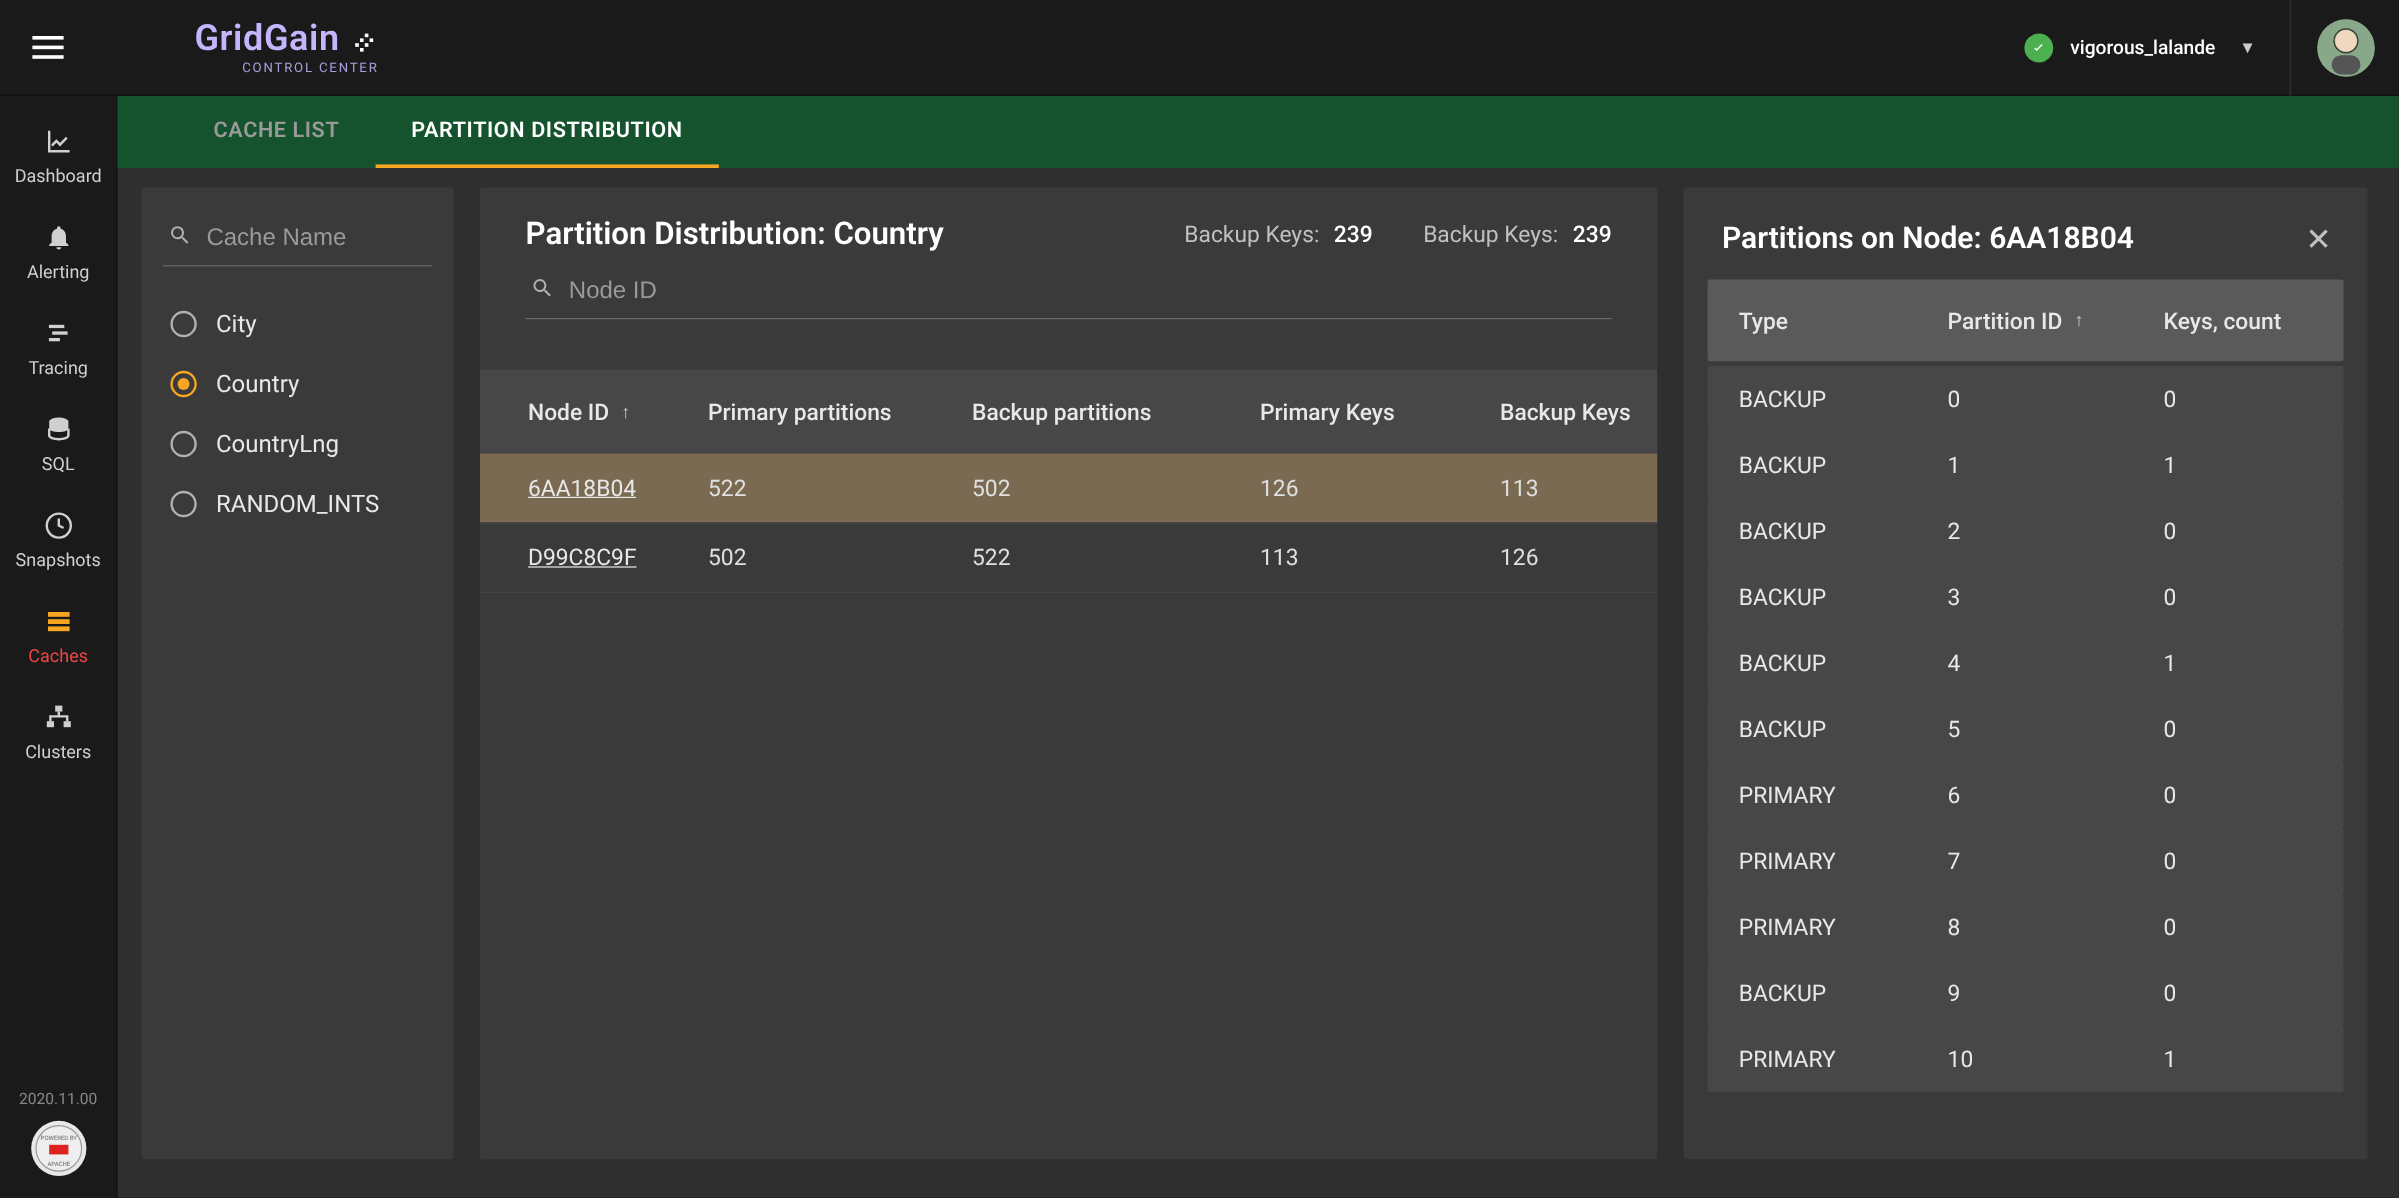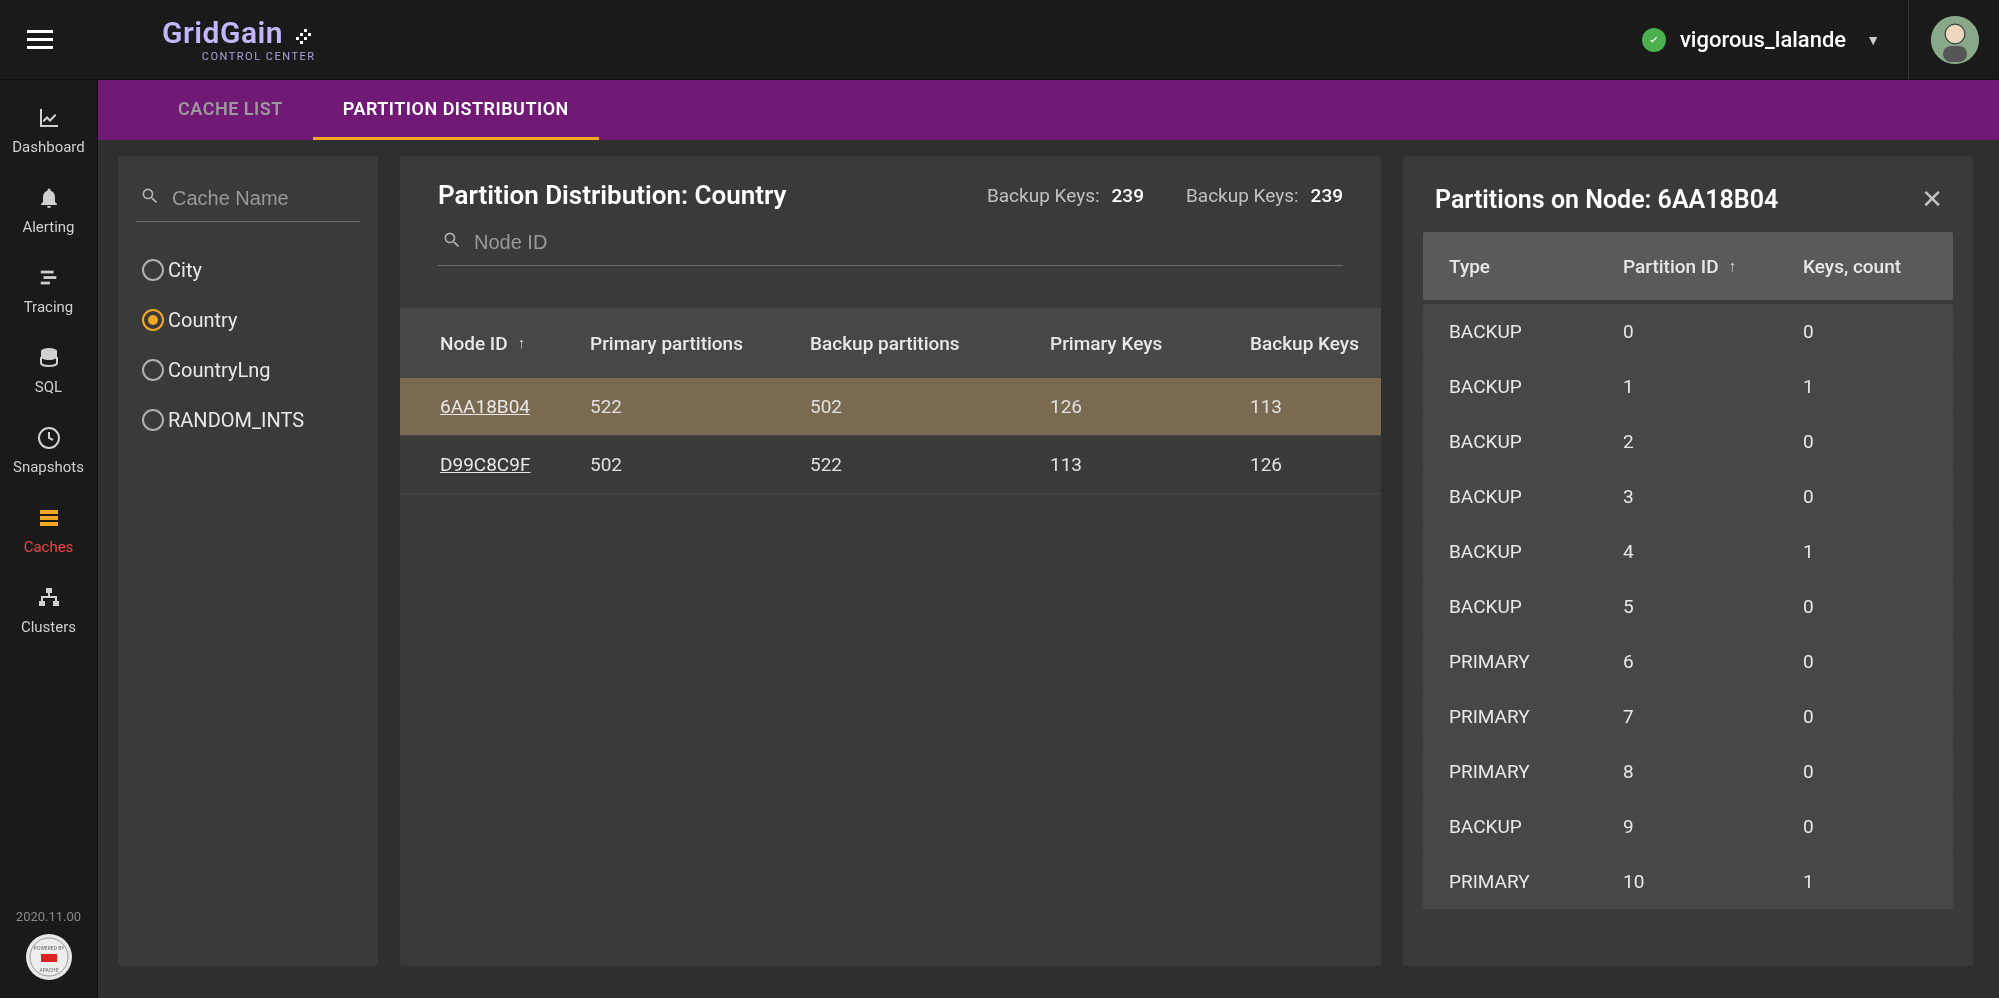--- a/index.html
+++ b/index.html
@@ -29,21 +29,21 @@
   .logo-sub { font-size:11px; letter-spacing:1.5px; opacity:0.85; margin-left:3px; margin-bottom:2px;}
   .logo-mark { display:inline-block; margin-left:6px; }
   .logo-mark svg { vertical-align: middle; }
   .topbar-spacer { flex:1; }
   .cluster {
     display:flex; align-items:center; gap:14px; padding:0 28px; height:80px; border-right:1px solid #333;
   }
   .status-icon {
     width:24px; height:24px; border-radius:50%; background:#4caf50; display:flex; align-items:center; justify-content:center; color:#fff; font-size:16px;
   }
-  .cluster-name { font-size:22px; color:#fff; font-weight:500;}
+  .cluster-name { font-size:16px; color:#fff; font-weight:500;}
   .chevron-down { font-size:14px; color:#ccc; margin-left:6px;}
   .avatar {
     width:48px; height:48px; border-radius:50%; background:#7da87c; margin-left:22px; overflow:hidden; display:flex; align-items:center; justify-content:center; color:#fff; font-size:20px;
   }
   .avatar svg { width:100%; height:100%; }
 
   .main-layout {
     display:flex; height: calc(998px - 80px);
   }
   .sidebar {
@@ -61,21 +61,21 @@
   .powered {
     width:46px; height:46px; border-radius:50%; background:#e8e8e8; margin-bottom:18px;
     display:flex; align-items:center; justify-content:center; font-size:8px; color:#333; text-align:center;
   }
 
   .content {
     flex:1; background:#2f2f2f; display:flex; flex-direction:column;
   }
   .tabs {
     display:flex; height:60px; align-items:stretch; padding-left:50px; gap:0;
-    background:#701a75;
+    background:#14532d;
   }
   .tab {
     padding:0 30px; display:flex; align-items:center; color:#9a9a9a; font-size:18px; font-weight:600; letter-spacing:0.5px;
     border-bottom:3px solid transparent; cursor:pointer;
   }
   .tab.active { color:#fff; border-bottom-color:#f5a623; }
 
   .panels {
     flex:1; display:flex; gap:22px; padding:16px 26px 32px 20px; overflow:hidden;
   }
@@ -90,21 +90,21 @@
     display:flex; align-items:center; gap:12px; border-bottom:1px solid #6a6a6a; padding:6px 4px 10px 4px;
     margin-bottom:18px;
   }
   .search-row input {
     flex:1; background:transparent; border:none; outline:none; color:#e0e0e0; font-size:20px;
   }
   .search-row input::placeholder { color:#9a9a9a; }
   .search-icon { color:#b0b0b0; font-size:20px;}
 
   .radio-list { display:flex; flex-direction:column; gap:26px; padding:18px 6px;}
-  .radio-item { display:flex; align-items:center; gap:4px; cursor:pointer; font-size:20px; color:#e8e8e8;}
+  .radio-item { display:flex; align-items:center; gap:16px; cursor:pointer; font-size:20px; color:#e8e8e8;}
   .radio {
     width:22px; height:22px; border-radius:50%; border:2px solid #b0b0b0; display:flex; align-items:center; justify-content:center;
   }
   .radio-item.active .radio { border-color:#f5a623; }
   .radio-dot { width:10px; height:10px; border-radius:50%; background:#f5a623; display:none;}
   .radio-item.active .radio-dot { display:block; }
 
   .main-header {
     display:flex; align-items:center; padding:0 38px 8px 38px;
   }

